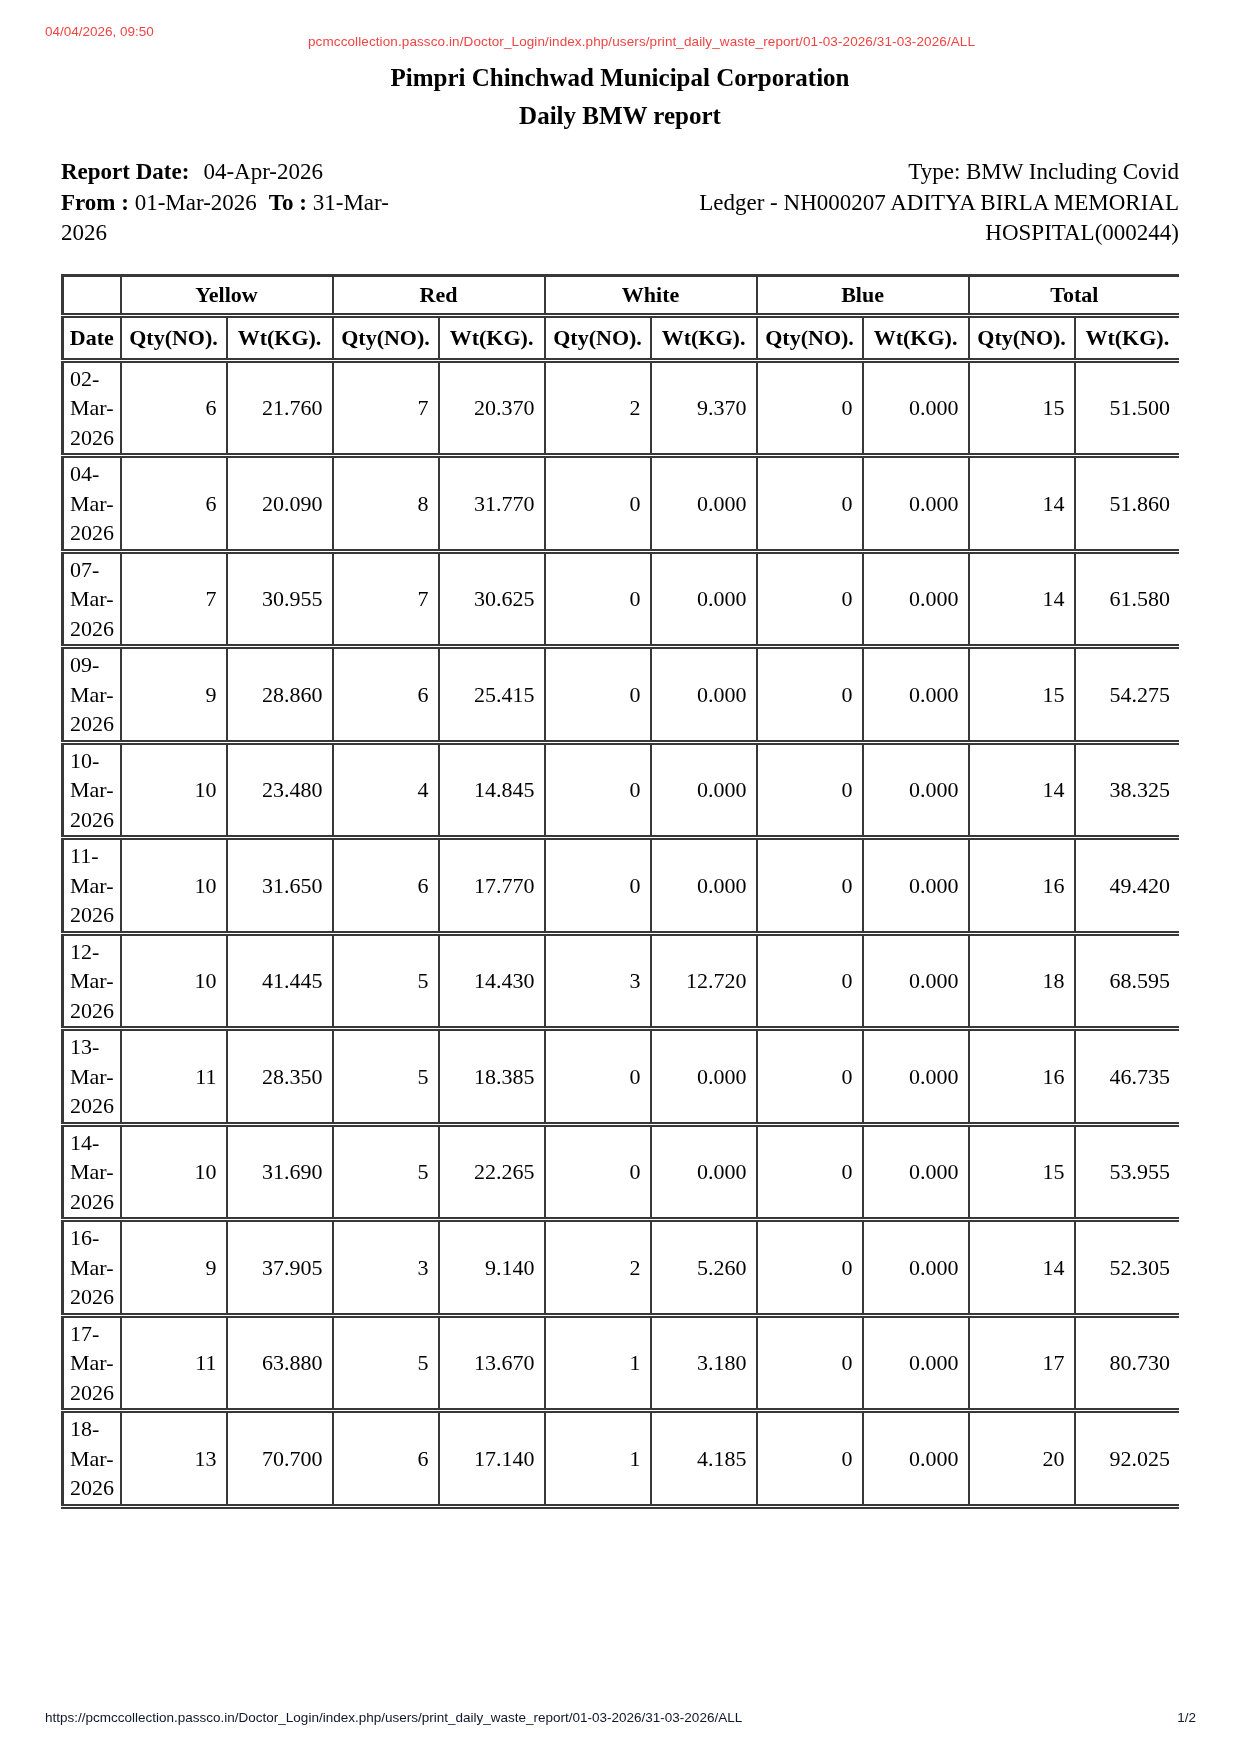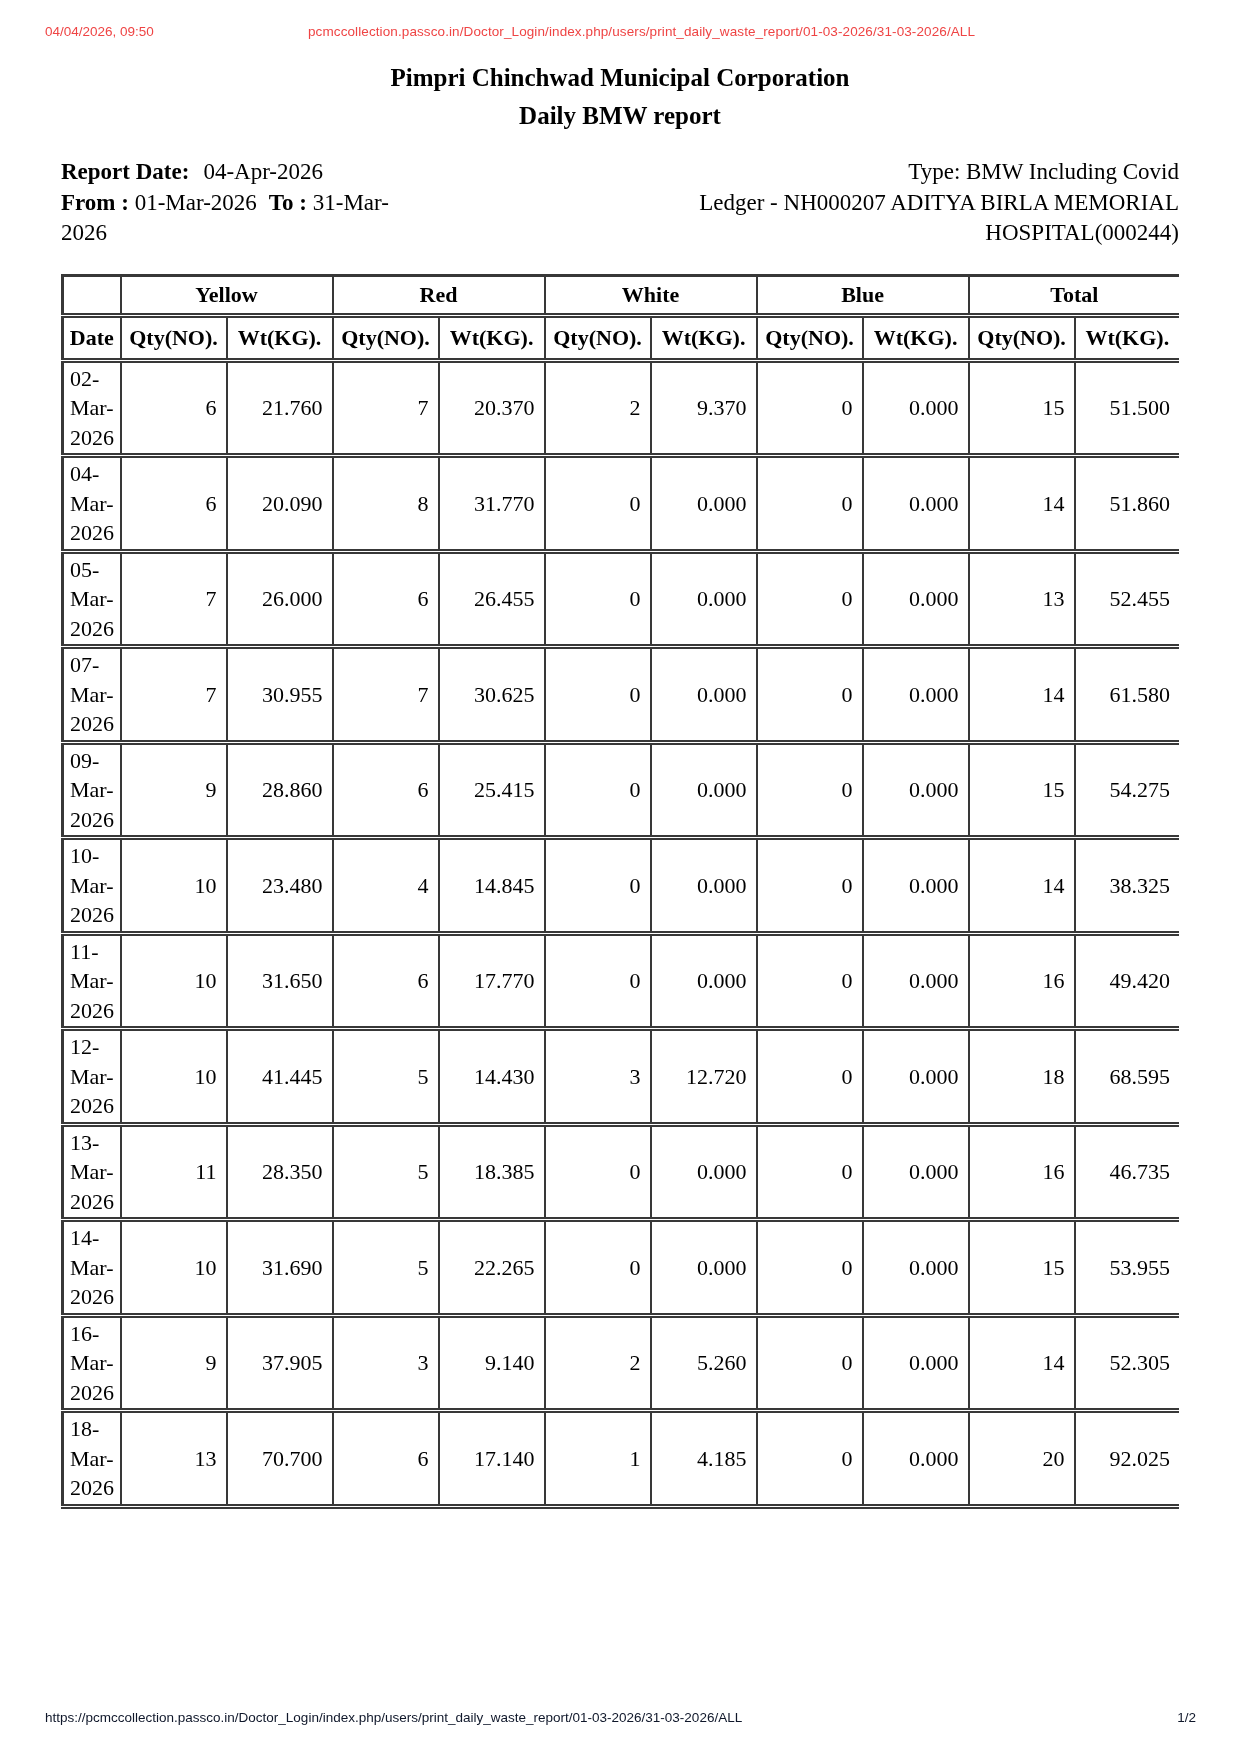--- a/index.html
+++ b/index.html
@@ -5,21 +5,21 @@
   html,body{margin:0;padding:0;}
   body{
     width:1241px;height:1755px;background:#ffffff;position:relative;
     font-family:"Liberation Serif","DejaVu Serif",serif;color:#000;
     overflow:hidden;
   }
   
   .print-header{position:absolute;top:24px;left:0;right:0;height:20px;
     font-family:"Liberation Sans","DejaVu Sans",sans-serif;font-size:13.5px;color:#ef4444;}
   .ph-date{position:absolute;left:45px;top:0;}
-  .ph-url{position:absolute;left:308px;top:0;letter-spacing:.1px;}
+  .ph-url{position:absolute;left:308px;top:10px;letter-spacing:.1px;}
   .print-footer{position:absolute;top:1710px;left:45px;right:45px;
     display:flex;justify-content:space-between;
     font-family:"Liberation Sans","DejaVu Sans",sans-serif;font-size:13.5px;color:#0f172a;}
   
   .content{padding:62px 62px 0 61px;}
   h1.doc-title{margin:0;text-align:center;font-size:25px;line-height:32px;font-weight:bold;}
   h2.doc-subtitle{margin:6px 0 0 0;text-align:center;font-size:25px;line-height:32px;font-weight:bold;}
   .meta{margin-top:25px;display:flex;justify-content:space-between;
     font-size:23px;line-height:30.5px;}
   .meta-left{width:362px;}
@@ -127,33 +127,20 @@
             <td class="num">8</td>
             <td class="num">31.770</td>
             <td class="num">0</td>
             <td class="num">0.000</td>
             <td class="num">0</td>
             <td class="num">0.000</td>
             <td class="num">14</td>
             <td class="num">51.860</td>
           </tr>
           <tr>
-    <td class="date">05-Mar-2026</td>
-  <td class="num">7</td>
-            <td class="num">26.000</td>
-            <td class="num">6</td>
-            <td class="num">26.455</td>
-            <td class="num">0</td>
-            <td class="num">0.000</td>
-            <td class="num">0</td>
-            <td class="num">0.000</td>
-            <td class="num">13</td>
-            <td class="num">52.455</td>
-          </tr>
-          <tr>
     <td class="date">07-Mar-2026</td>
   <td class="num">7</td>
             <td class="num">30.955</td>
             <td class="num">7</td>
             <td class="num">30.625</td>
             <td class="num">0</td>
             <td class="num">0.000</td>
             <td class="num">0</td>
             <td class="num">0.000</td>
             <td class="num">14</td>
@@ -244,20 +231,33 @@
             <td class="num">3</td>
             <td class="num">9.140</td>
             <td class="num">2</td>
             <td class="num">5.260</td>
             <td class="num">0</td>
             <td class="num">0.000</td>
             <td class="num">14</td>
             <td class="num">52.305</td>
           </tr>
           <tr>
+    <td class="date">17-Mar-2026</td>
+  <td class="num">11</td>
+            <td class="num">63.880</td>
+            <td class="num">5</td>
+            <td class="num">13.670</td>
+            <td class="num">1</td>
+            <td class="num">3.180</td>
+            <td class="num">0</td>
+            <td class="num">0.000</td>
+            <td class="num">17</td>
+            <td class="num">80.730</td>
+          </tr>
+          <tr>
     <td class="date">18-Mar-2026</td>
   <td class="num">13</td>
             <td class="num">70.700</td>
             <td class="num">6</td>
             <td class="num">17.140</td>
             <td class="num">1</td>
             <td class="num">4.185</td>
             <td class="num">0</td>
             <td class="num">0.000</td>
             <td class="num">20</td>

